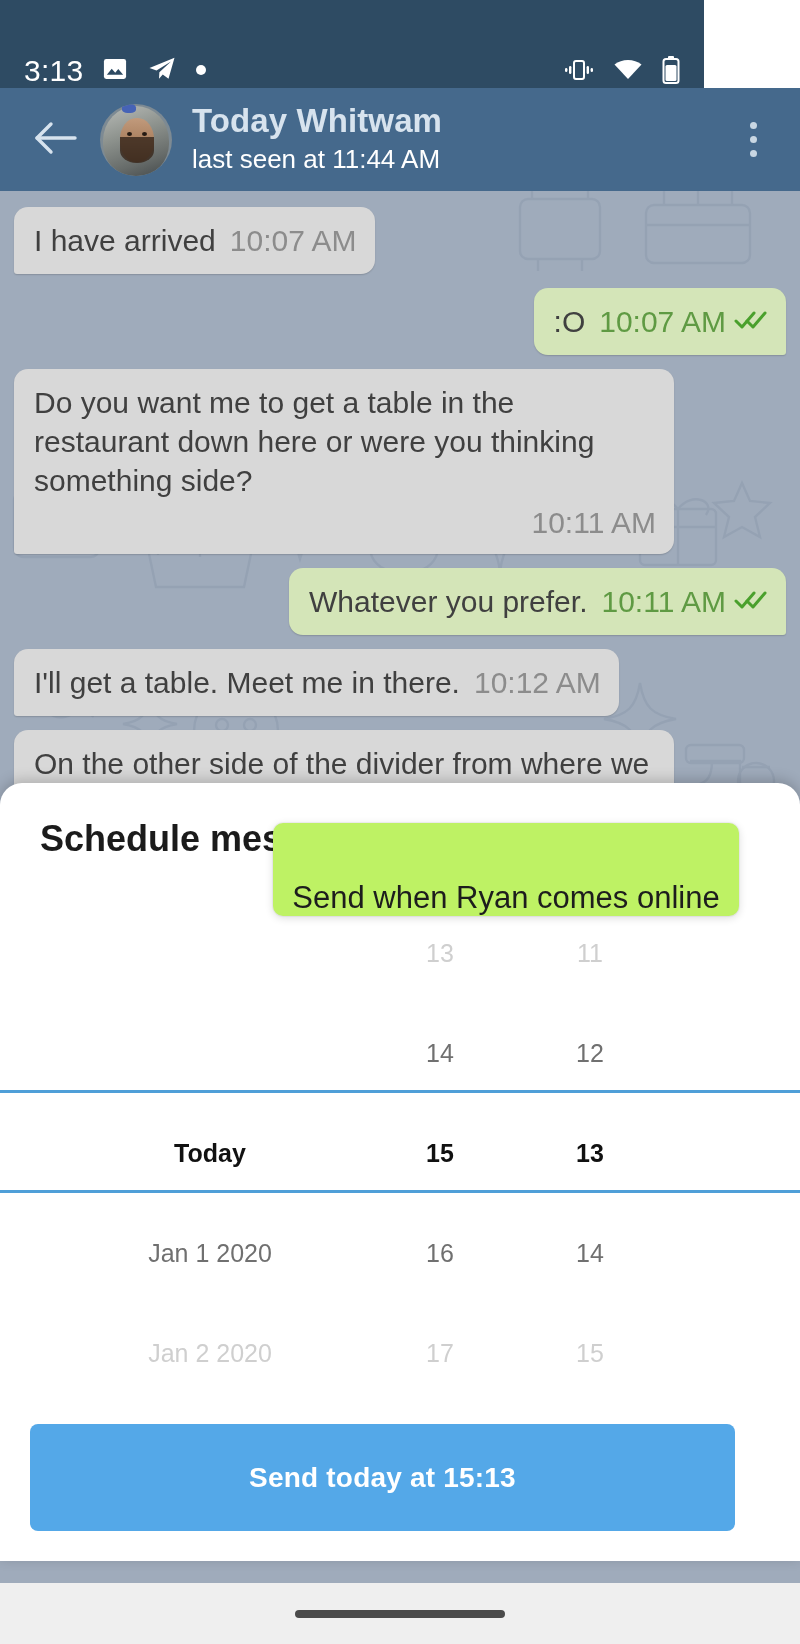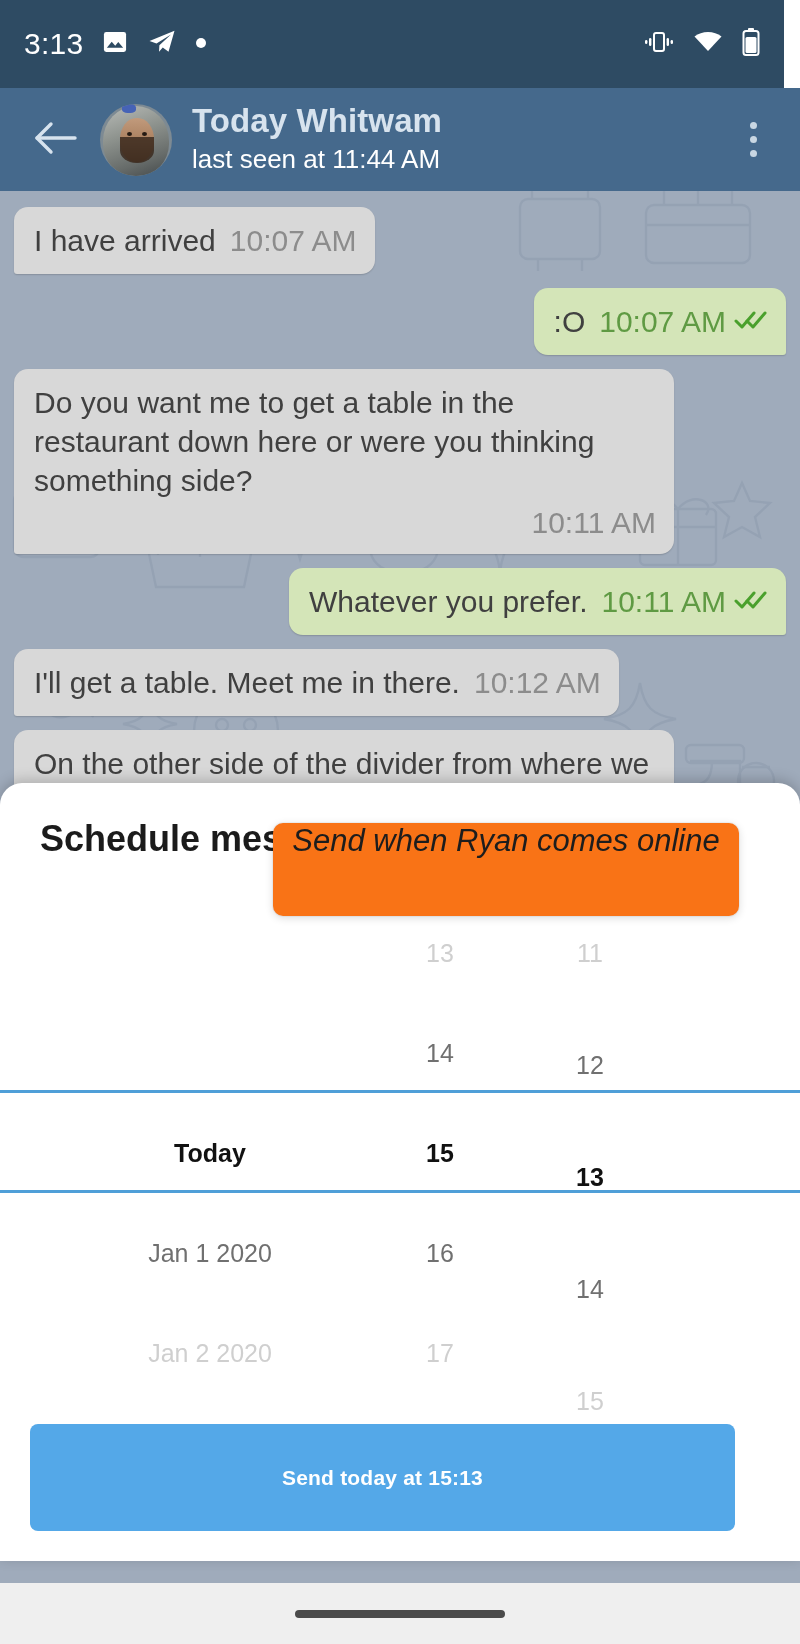--- a/index.html
+++ b/index.html
@@ -12,23 +12,23 @@
   #screen {
     position: relative;
     width: 800px; height: 1644px;
     overflow: hidden;
     background: #ffffff;
   }
 
   
   #status-bar {
     position: absolute; top: 0; left: 0;
-    width: 784px; height: 88px;
+    width: 704px; height: 88px;
     background: #2e4b63;
-    display: flex; align-items: center;
+    display: flex; align-items: flex-end;
     padding: 0 24px;
   }
   #status-left { display: flex; align-items: center; gap: 17px; }
   #status-clock {
     color: #ffffff; font-size: 30px; font-weight: 500;
     letter-spacing: .3px;
   }
   #status-right {
     margin-left: auto; display: flex; align-items: center; gap: 19px;
   }
@@ -144,57 +144,57 @@
   #picker {
     position: absolute; left: 0; top: 903px; width: 800px; height: 500px;
   }
   .picker-col {
     position: absolute; top: 0; height: 500px;
     display: flex; flex-direction: column;
     text-align: center;
   }
   #col-date { left: 70px; width: 280px; }
   #col-hour { left: 360px; width: 160px; }
-  #col-min  { left: 510px; width: 160px; gap: 12px; }
+  #col-min  { left: 510px; width: 160px; }
   .picker-item {
     height: 100px; line-height: 100px; font-size: 25px;
     color: #707070; white-space: nowrap;
   }
   .picker-item.faded   { color: #cfcfcf; }
   .picker-item.selected{ color: #111111; font-weight: bold; }
 
   .sel-line {
     position: absolute; left: 0; width: 800px; height: 3px;
     background: #4f9fd8;
   }
   #sel-line-top    { top: 1090px; }
   #sel-line-bottom { top: 1190px; }
 
   
   #send-online-popup {
     position: absolute; left: 273px; top: 823px;
     width: 466px; height: 93px;
-    background: #f97316;
+    background: #bef264;
     border-radius: 10px;
     box-shadow: 0 2px 8px rgba(0,0,0,.14), 0 0 0 1px rgba(0,0,0,.04);
-    display: flex; align-items: flex-start; justify-content: center; font-style: italic;
+    display: flex; align-items: flex-end; justify-content: center;
   }
   #send-online-popup span { font-size: 31px; color: #1d1d1d; white-space: nowrap; }
 
   
   #send-button {
     position: absolute; left: 30px; top: 1424px;
     width: 705px; height: 107px;
     background: #54a8e8;
     border-radius: 8px;
     display: flex; align-items: center; justify-content: center;
     border: none;
   }
   #send-button span {
-    color: #ffffff; font-size: 21px; font-weight: bold; letter-spacing: .2px;
+    color: #ffffff; font-size: 28px; font-weight: bold; letter-spacing: .2px;
   }
 
   
   #nav-bar {
     position: absolute; left: 0; top: 1583px;
     width: 800px; height: 61px;
     background: #efefef;
     display: flex; align-items: center; justify-content: center;
   }
   #nav-pill { width: 210px; height: 8px; border-radius: 4px; background: #4a4a4a; }

